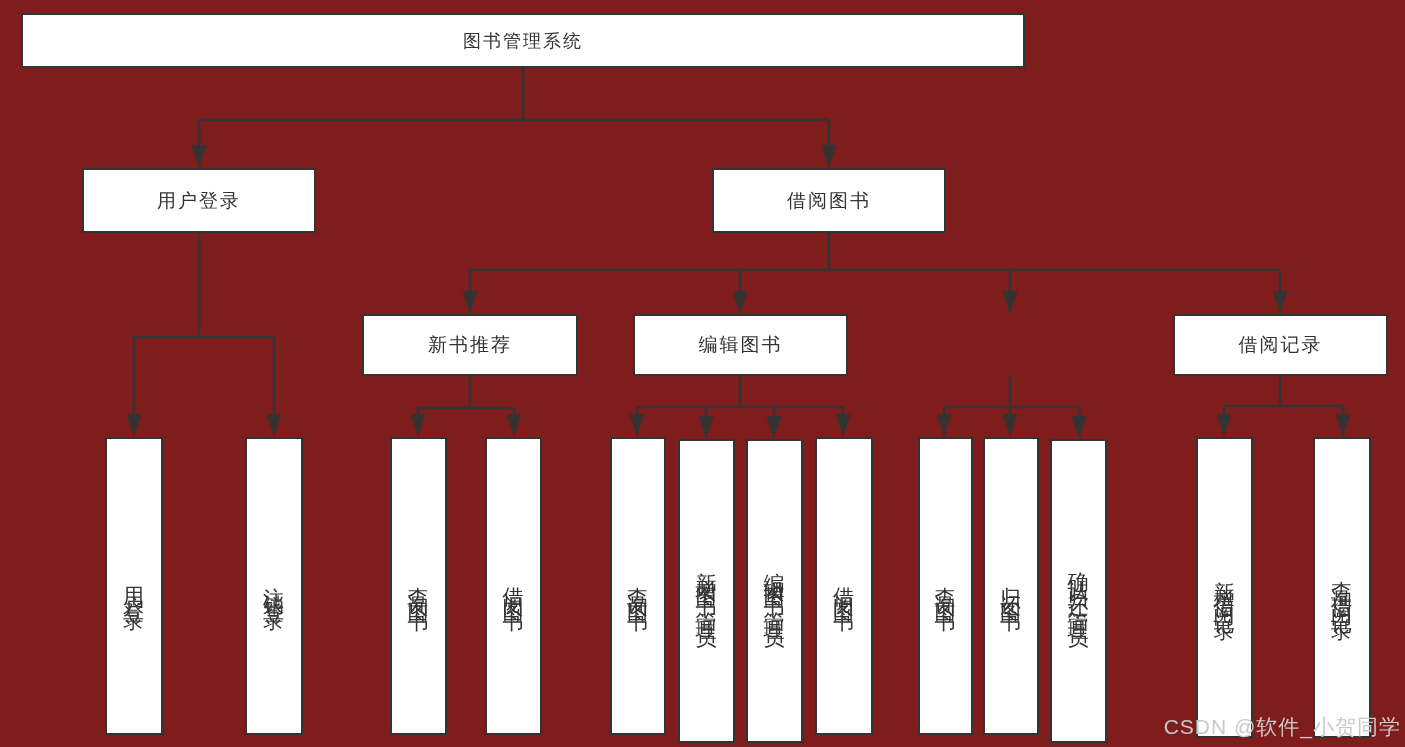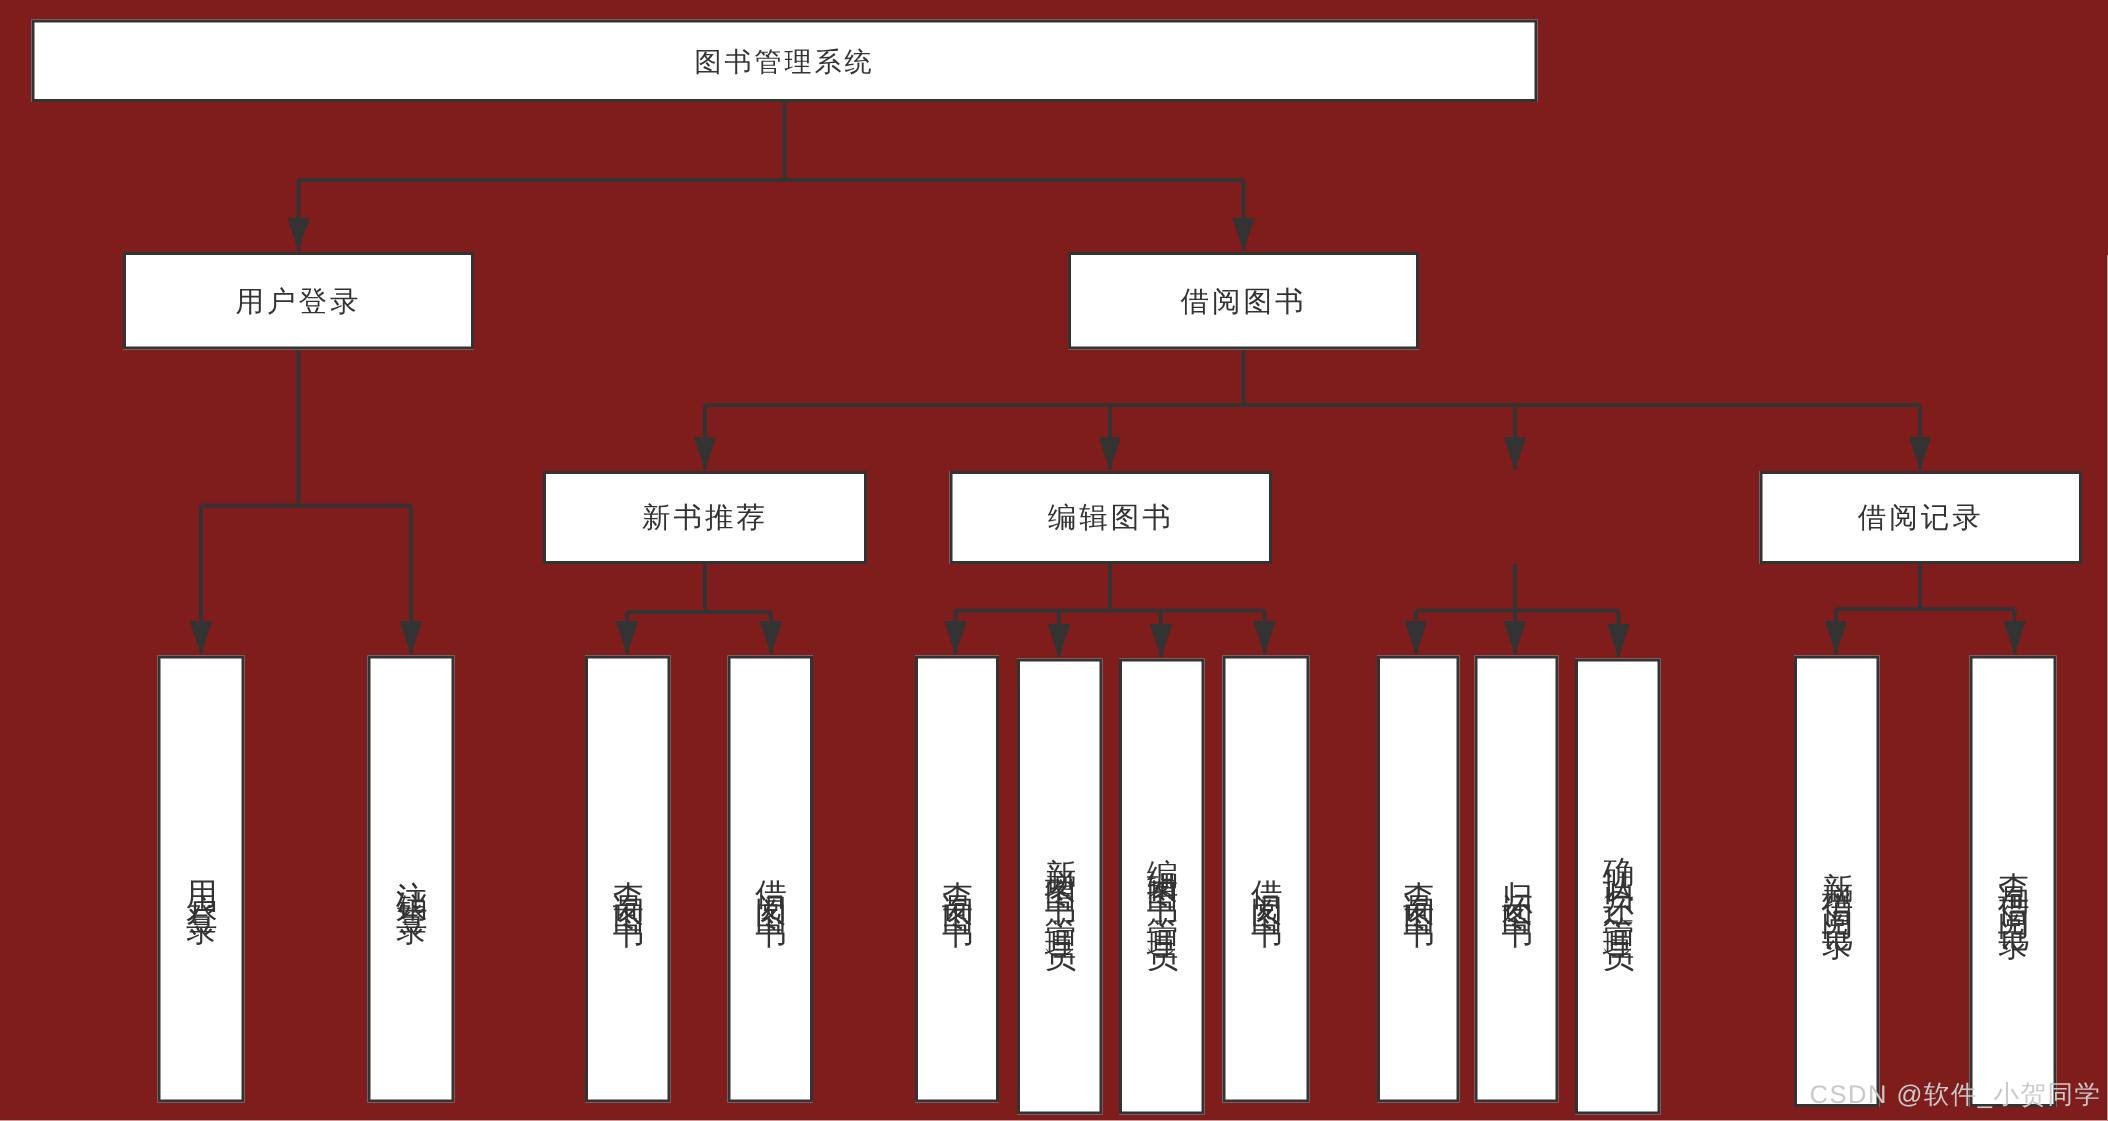--- a/index.html
+++ b/index.html
@@ -14,21 +14,21 @@
     display:flex; align-items:center; justify-content:center;
     font-size:19px; letter-spacing:2px; color:#333333; z-index:2;
   }
   .box.root { font-size:18px; }
   .box.v {
     writing-mode:vertical-rl; text-orientation:mixed;
     font-size:21px; letter-spacing:8px; line-height:1;
   }
   .watermark {
     position:absolute; right:4px; bottom:6px; z-index:3;
-    font-size:17px; color:#c9c9c9; letter-spacing:1px; white-space:nowrap;
+    font-size:21px; color:#c9c9c9; letter-spacing:1px; white-space:nowrap;
   }
 </style>
 </head>
 <body>
 
 <div id="canvas">
 
   <svg id="wires" viewBox="0 0 1405 747" xmlns="http://www.w3.org/2000/svg">
     <defs>
       <marker id="arw" viewBox="0 -3 9 6" markerWidth="9" markerHeight="6" refX="8.8" refY="0" orient="auto" markerUnits="strokeWidth">

